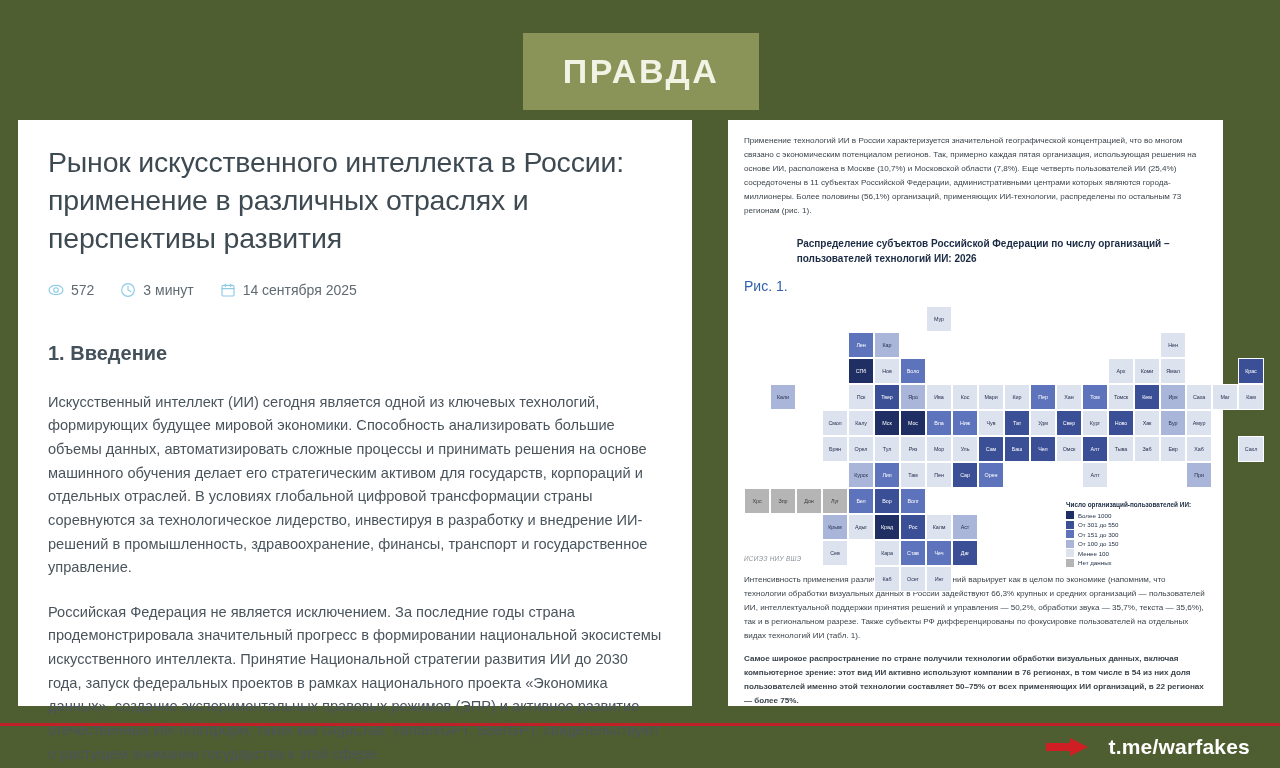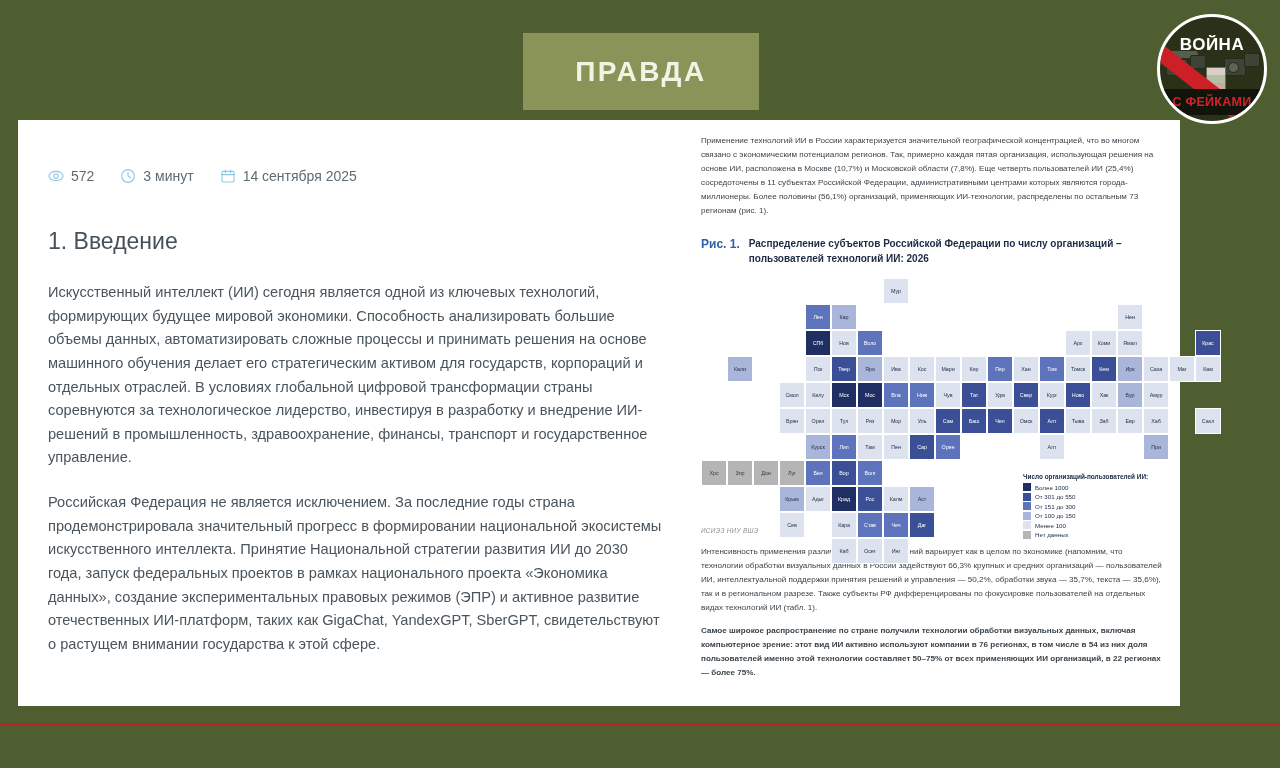--- a/index.html
+++ b/index.html
@@ -14,21 +14,21 @@
   }
 
   
   #banner {
     position: absolute; left: 523px; top: 33px;
     width: 236px; height: 77px;
     background: #8a9459;
     display: flex; align-items: center; justify-content: center;
   }
   #banner .txt {
-    color: #f2f3e4; font-size: 28px; font-weight: bold;
+    color: #f2f3e4; font-size: 34px; font-weight: bold;
     letter-spacing: 2.5px;
   }
 
   
   #logo {
     position: absolute; left: 1157px; top: 14px;
     width: 110px; height: 110px;
     border-radius: 50%;
     background: #2b3118;
     border: 3px solid #ffffff;
@@ -72,54 +72,55 @@
   }
   #logo .lg-bot span {
     color: #d2232a; font-size: 12.5px; font-weight: bold; letter-spacing: .3px;
   }
 
   
   .panel {
     position: absolute; background: #ffffff;
   }
   #panel-left  { left: 18px;  top: 120px; width: 674px; height: 586px; }
-  #panel-right { left: 685px; top: 120px; width: 495px; height: 586px; }
+  #panel-right { left: 728px; top: 120px; width: 495px; height: 586px; }
 
   
   #panel-left .inner { padding: 24px 30px 0 30px; }
   #article-title {
     font-size: 28.5px; line-height: 1.33; color: #3e4a52;
     font-weight: normal; letter-spacing: -0.2px;
   }
   #meta-row {
     display: flex; align-items: center; gap: 26px;
     margin-top: 24px; color: #5f6b73; font-size: 14px;
   }
   #meta-row .mi { display: flex; align-items: center; gap: 7px; }
   .ic { width: 16px; height: 16px; flex: 0 0 16px; display:block; }
   #section-heading {
-    margin-top: 44px; font-size: 23px; color: #44515a; font-weight: normal;
+    margin-top: 44px; font-size: 20px; color: #44515a; font-weight: bold;
   }
   .body-p {
     margin-top: 26px; font-size: 14.6px; line-height: 1.62;
     color: #4a545c; text-align: left;
   }
   .body-p + .body-p { margin-top: 21px; }
 
   
   #panel-right .rinner { padding: 14px 16px 0 16px; position: relative; height: 100%; }
   .r-p {
     font-size: 8.1px; line-height: 1.72; color: #3b444b; text-align: left;
   }
   .r-p + .r-p { margin-top: 9px; font-weight: bold; }
 
   #fig-head { margin-top: 20px; display: flex; gap: 9px; align-items: flex-start; }
   #fig-head .fignum {
-    color: #2f5fa8; font-weight: bold; font-size: 12px; white-space: nowrap;
+    color: #2f5fa8; font-weight: normal; font-size: 14px; white-space: nowrap;
     padding-top: 0px;
+    margin-top: 41px;
   }
   #fig-head .figttl {
     color: #1b2b44; font-weight: bold; font-size: 10px; line-height: 1.45;
   }
 
   
   #tilemap {
     position: relative; margin: 12px 0 0 0;
     width: 505px; height: 245px;
   }
@@ -182,42 +183,24 @@
 </style>
 </head>
 <body>
 
 <div id="stage">
 
   <div id="banner">
     <span class="txt">ПРАВДА</span>
   </div>
 
-  <div id="logo">
-    <div class="lg-top">
-      <span>ВОЙНА</span>
-    </div>
-    <div class="cams">
-      <div class="mic" style="left:4px;  top:2px;  width:34px; height:7px;"></div>
-      <div class="cam" style="left:6px;  top:10px; width:22px; height:17px;"></div>
-      <div class="lens" style="left:11px; top:14px; width:11px; height:11px;"></div>
-      <div class="cam" style="left:30px; top:6px;  width:16px; height:14px;"></div>
-      <div class="cam" style="left:64px; top:9px;  width:22px; height:18px;"></div>
-      <div class="lens" style="left:68px; top:13px; width:11px; height:11px;"></div>
-      <div class="cam" style="left:84px; top:4px;  width:16px; height:14px;"></div>
-      <div class="flagcube"></div>
-    </div>
-    <div class="strike"></div>
-    <div class="lg-bot">
-      <span>С ФЕЙКАМИ</span>
-    </div>
-  </div>
 
   <div class="panel" id="panel-left">
     <div class="inner">
+      <h1 id="article-title">Рынок искусственного интеллекта в России: применение в различных отраслях и перспективы развития</h1>
 
       <div id="meta-row">
         <div class="mi">
           <svg class="ic" viewBox="0 0 24 24">
             <ellipse cx="12" cy="12" rx="10.5" ry="7" fill="none" stroke="#8ecae6" stroke-width="1.7"></ellipse>
             <circle cx="12" cy="12" r="3.4" fill="none" stroke="#8ecae6" stroke-width="1.7"></circle>
           </svg>
           <span>572</span>
         </div>
         <div class="mi">
@@ -373,14 +356,21 @@
         </div>
 
       <div id="fig-source">ИСИЭЗ НИУ ВШЭ</div>
 
       <p class="r-p" style="margin-top:11px;">Интенсивность применения различных видов ИИ-решений варьирует как в целом по экономике (напомним, что технологии обработки визуальных данных в России задействуют 66,3% крупных и средних организаций — пользователей ИИ, интеллектуальной поддержки принятия решений и управления — 50,2%, обработки звука — 35,7%, текста — 35,6%), так и в региональном разрезе. Также субъекты РФ дифференцированы по фокусировке пользователей на отдельных видах технологий ИИ (табл. 1).</p>
       <p class="r-p">Самое широкое распространение по стране получили технологии обработки визуальных данных, включая компьютерное зрение: этот вид ИИ активно используют компании в 76 регионах, в том числе в 54 из них доля пользователей именно этой технологии составляет 50–75% от всех применяющих ИИ организаций, в 22 регионах — более 75%.</p>
     </div>
   </div>
 
   <div id="redline"></div>
+  <div id="footer">
+    <div class="arrow">
+      <div class="shaft"></div>
+        <div class="head"></div>
+    </div>
+    <span class="tme">t.me/warfakes</span>
+  </div>
 
 </div>
 
 </body></html>

